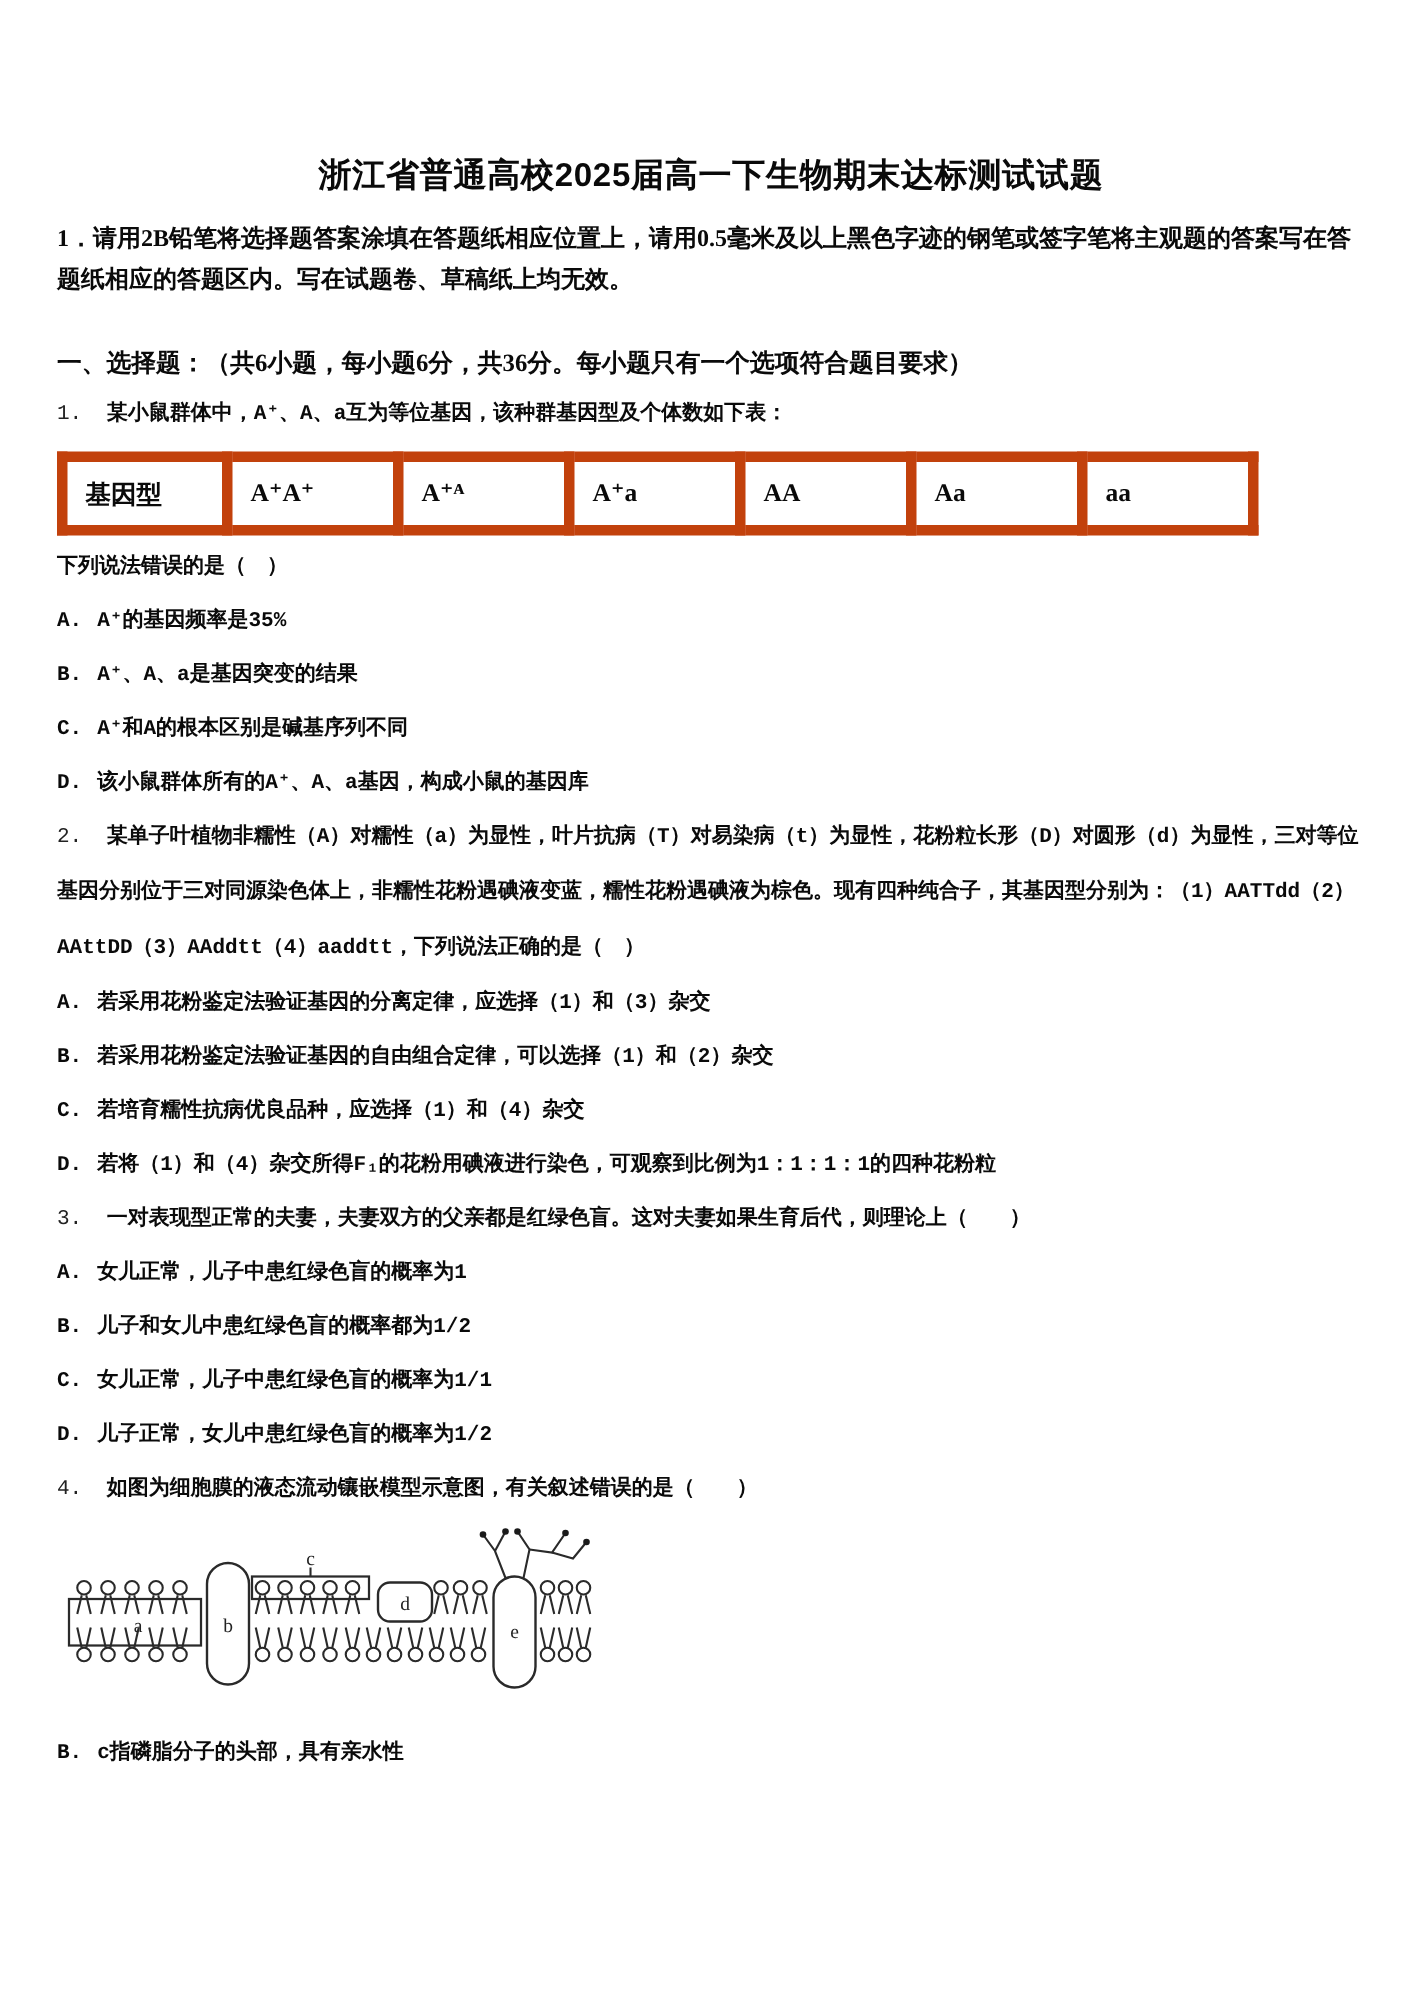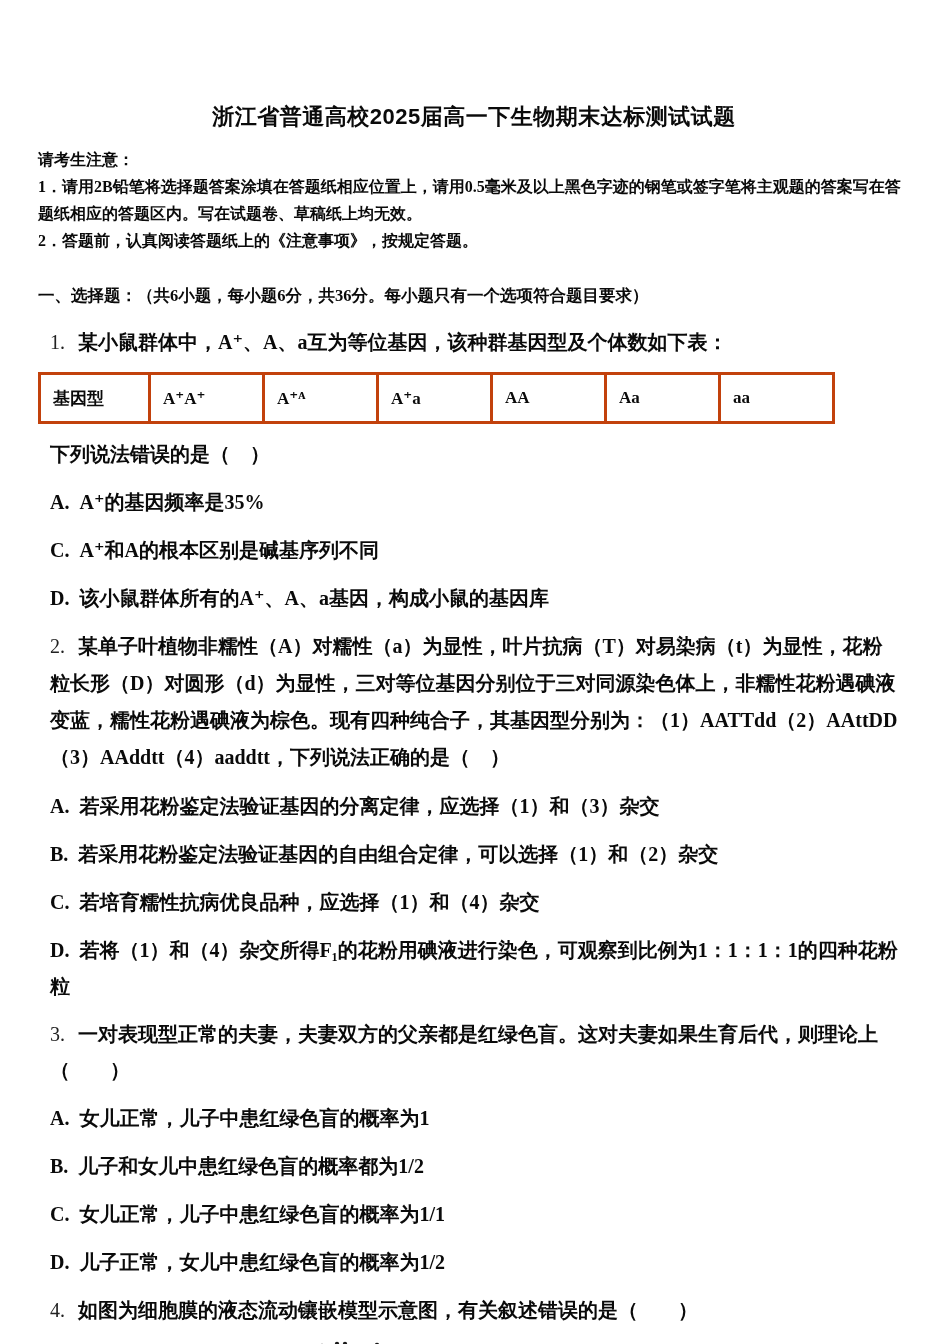--- a/index.html
+++ b/index.html
@@ -7,50 +7,48 @@
     width:950px;height:1344px;overflow:hidden;background:#ffffff;color:#0a0a0a;
     font-family:"Liberation Serif","DejaVu Serif",serif;font-weight:700;
   }
   .page{box-sizing:border-box;width:950px;height:1344px;padding:102px 40px 0 38px;border-radius:28px;}
   .title{
     margin:0 0 14px 0;text-align:center;font-size:22px;font-weight:800;
     font-family:"Liberation Sans","DejaVu Sans",sans-serif;letter-spacing:0.5px;
   }
   .notice p{margin:0;font-size:16px;line-height:27px;font-weight:700;}
   .section-heading{margin:26px 0 0 0;font-size:16.5px;line-height:32px;}
-  .qline{margin:12px;font-size:20px;line-height:36px;}
+  .qline{margin:0;font-size:14px;line-height:36px;font-family:Liberation Mono, monospace;}
   .qstem-long{line-height:37px;}
   .q-num{font-weight:400;color:#222;margin-right:8px;}
   .opt-label{margin-right:10px;}
   table.gen{border-collapse:collapse;margin:7px 0 3px 0;}
   table.gen td{
-    border:3px solid #c2410c;height:49px;width:114px;box-sizing:border-box;
+    border:7px solid #c2410c;height:49px;width:114px;box-sizing:border-box;
     padding:0 4px 0 12px;font-size:17px;font-weight:700;vertical-align:middle;text-align:left;
   }
   table.gen td.c0{width:110px;}
   .diagram-wrap{margin:6px 0 20px 6px;}
   .diagram-wrap svg{display:block;}
   .mem-line{stroke:#2a2a2a;stroke-width:1.4;fill:none;}
   .mem-head{stroke:#2a2a2a;stroke-width:1.4;fill:#ffffff;}
   .mem-box{stroke:#2a2a2a;stroke-width:1.5;fill:none;}
   .mem-cap{stroke:#2a2a2a;stroke-width:1.6;fill:#ffffff;}
   .mem-dot{fill:#1a1a1a;stroke:none;}
   .mem-label{font-family:"Liberation Serif","DejaVu Serif",serif;font-size:13px;fill:#222;font-weight:400;}
 </style>
 </head>
 <body>
 
 <div class="page">
 
   <h1 class="title">浙江省普通高校2025届高一下生物期末达标测试试题</h1>
 
   <div class="notice">
-    <p>请考生注意：</p>
     <p>1．请用2B铅笔将选择题答案涂填在答题纸相应位置上，请用0.5毫米及以上黑色字迹的钢笔或签字笔将主观题的答案写在答题纸相应的答题区内。写在试题卷、草稿纸上均无效。</p>
-    <p>2．答题前，认真阅读答题纸上的《注意事项》，按规定答题。</p>
   </div>
 
   <p class="section-heading">一、选择题：（共6小题，每小题6分，共36分。每小题只有一个选项符合题目要求）</p>
 
   <p class="qline">
     <span class="q-num">1.</span>
     <span>某小鼠群体中，A⁺、A、a互为等位基因，该种群基因型及个体数如下表：</span>
   </p>
 
   <table class="gen">
@@ -63,20 +61,21 @@
       <td>AA</td>
       <td>Aa</td>
       <td>aa</td>
     </tr>
   </tbody>
     </table>
 
   <p class="qline">下列说法错误的是（　）</p>
 
   <p class="qline"><span class="opt-label">A.</span><span>A⁺的基因频率是35%</span></p>
+  <p class="qline"><span class="opt-label">B.</span><span>A⁺、A、a是基因突变的结果</span></p>
   <p class="qline"><span class="opt-label">C.</span><span>A⁺和A的根本区别是碱基序列不同</span></p>
   <p class="qline"><span class="opt-label">D.</span><span>该小鼠群体所有的A⁺、A、a基因，构成小鼠的基因库</span></p>
 
   <p class="qline qstem-long">
     <span class="q-num">2.</span>
     <span>某单子叶植物非糯性（A）对糯性（a）为显性，叶片抗病（T）对易染病（t）为显性，花粉粒长形（D）对圆形（d）为显性，三对等位基因分别位于三对同源染色体上，非糯性花粉遇碘液变蓝，糯性花粉遇碘液为棕色。现有四种纯合子，其基因型分别为：（1）AATTdd（2）AAttDD（3）AAddtt（4）aaddtt，下列说法正确的是（　）</span>
   </p>
   <p class="qline"><span class="opt-label">A.</span><span>若采用花粉鉴定法验证基因的分离定律，应选择（1）和（3）杂交</span></p>
   <p class="qline"><span class="opt-label">B.</span><span>若采用花粉鉴定法验证基因的自由组合定律，可以选择（1）和（2）杂交</span></p>
   <p class="qline"><span class="opt-label">C.</span><span>若培育糯性抗病优良品种，应选择（1）和（4）杂交</span></p>

